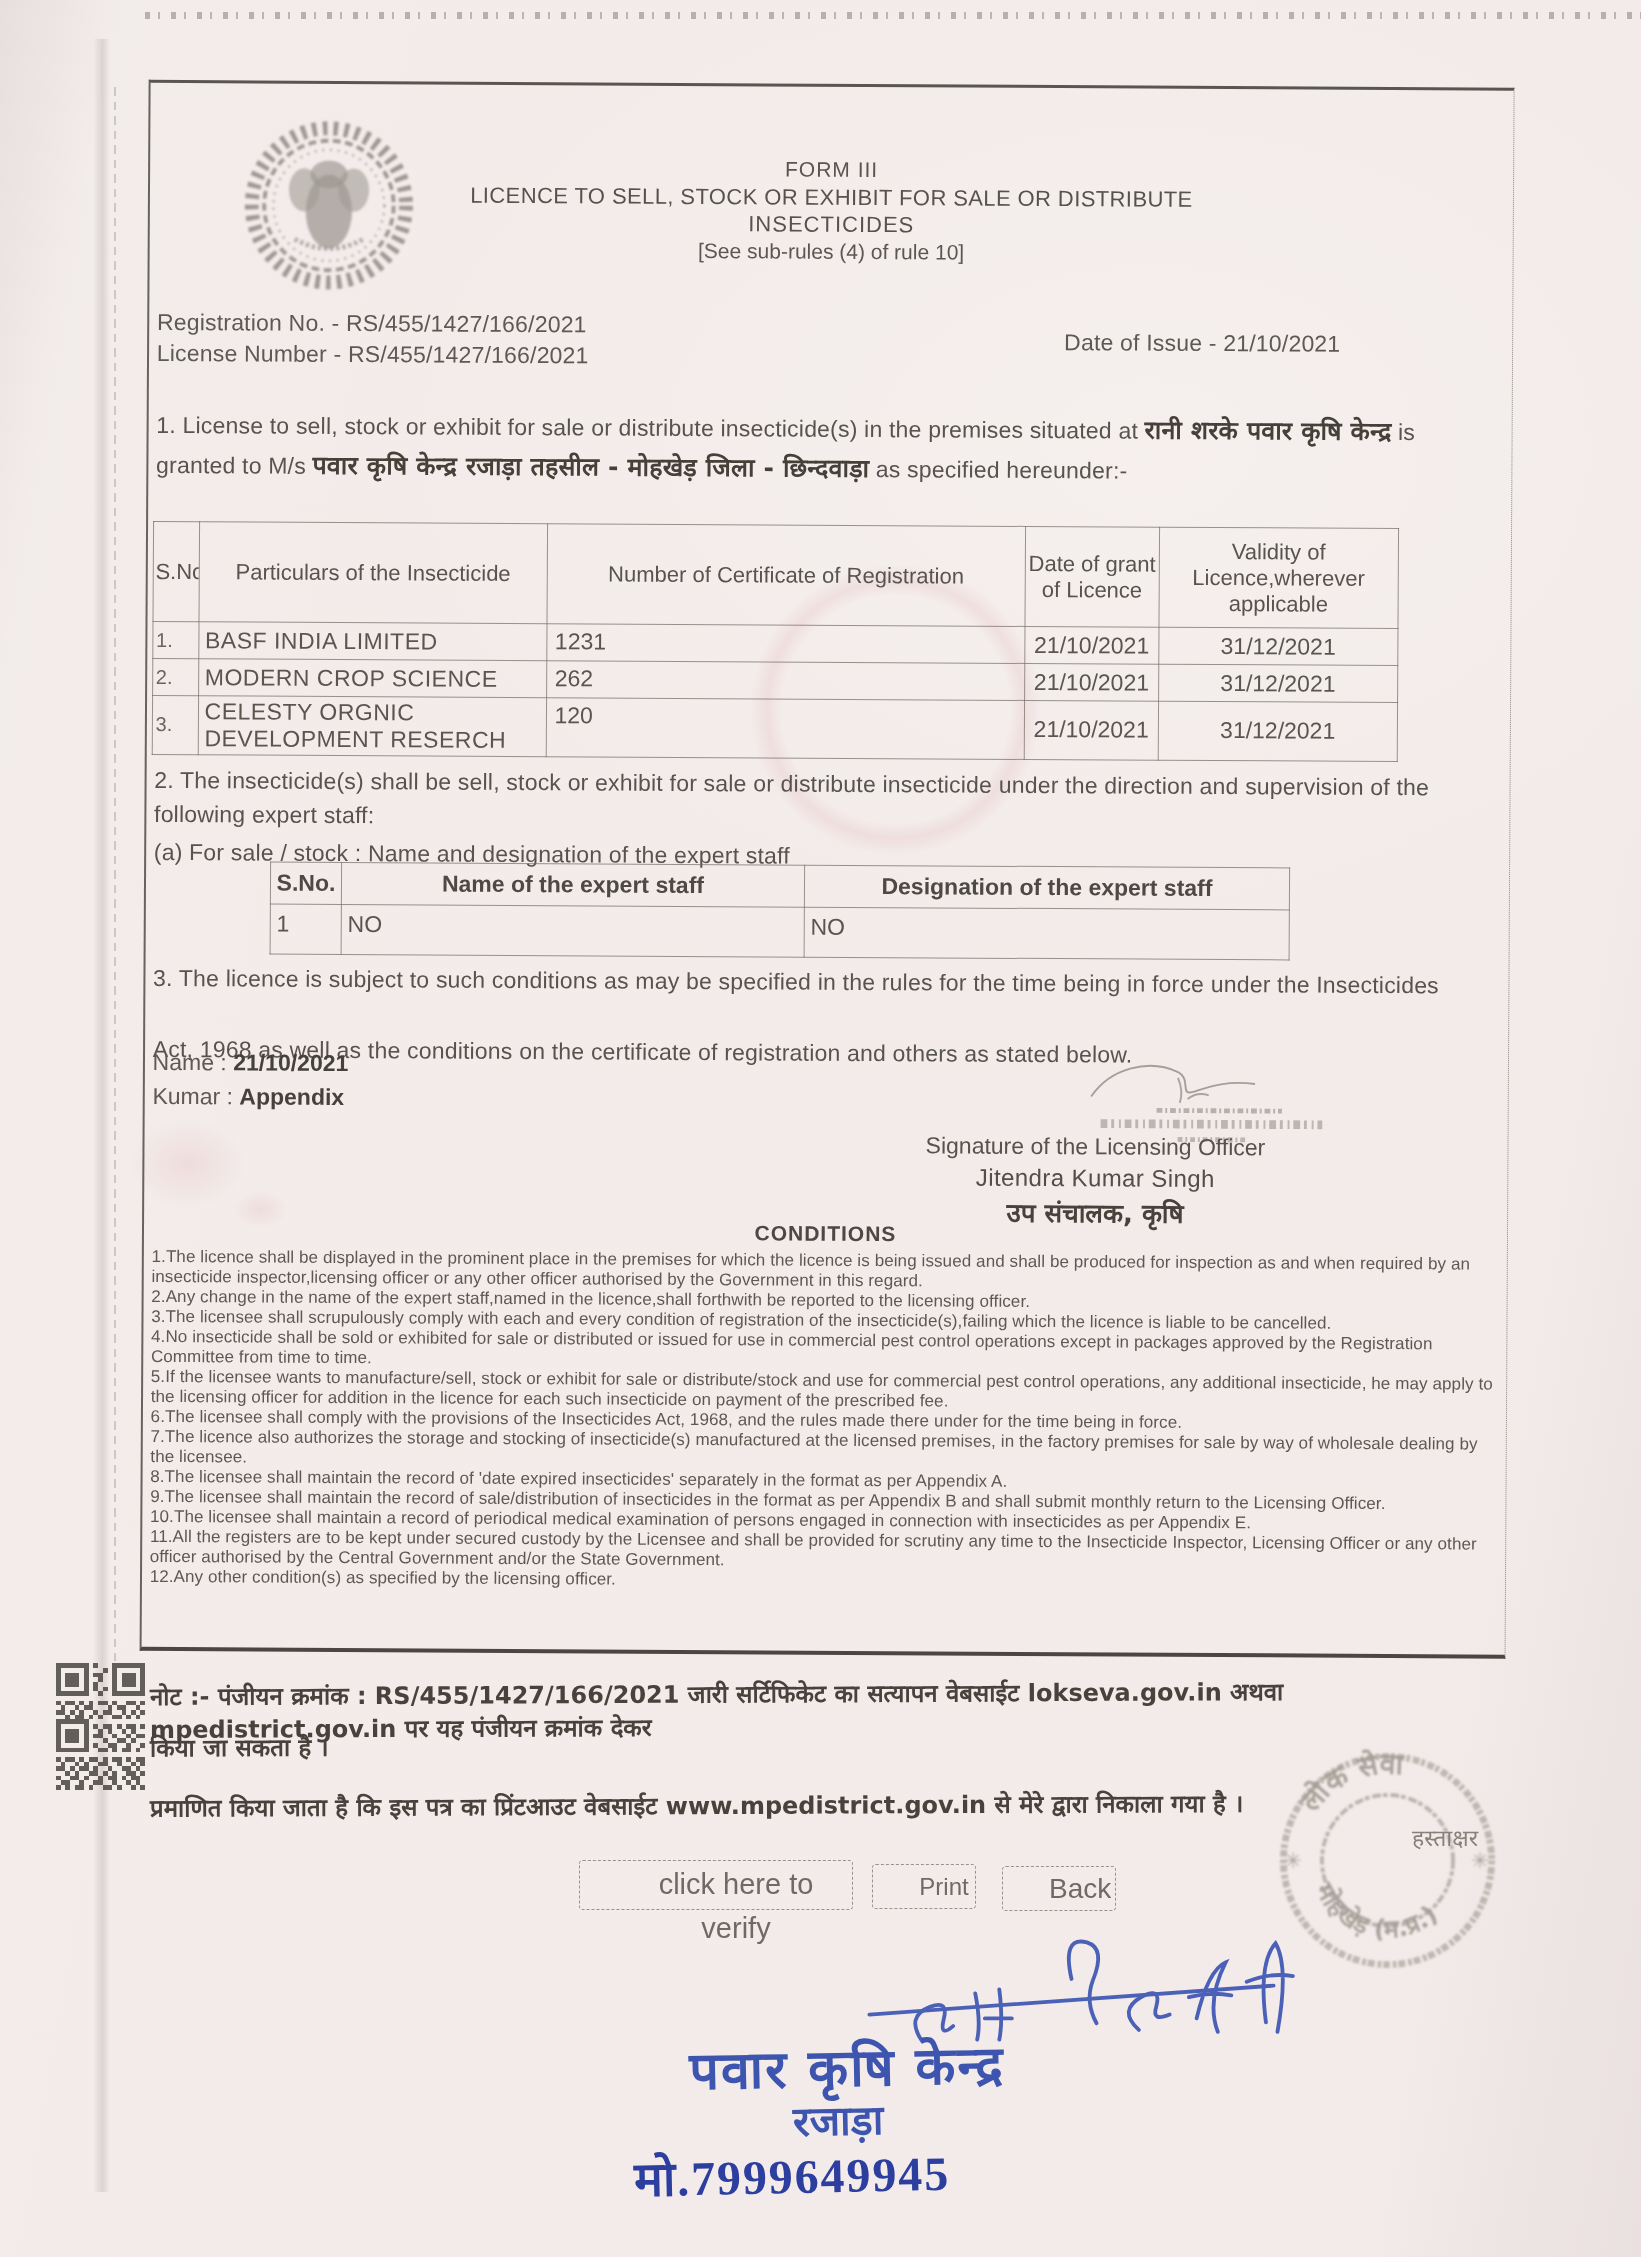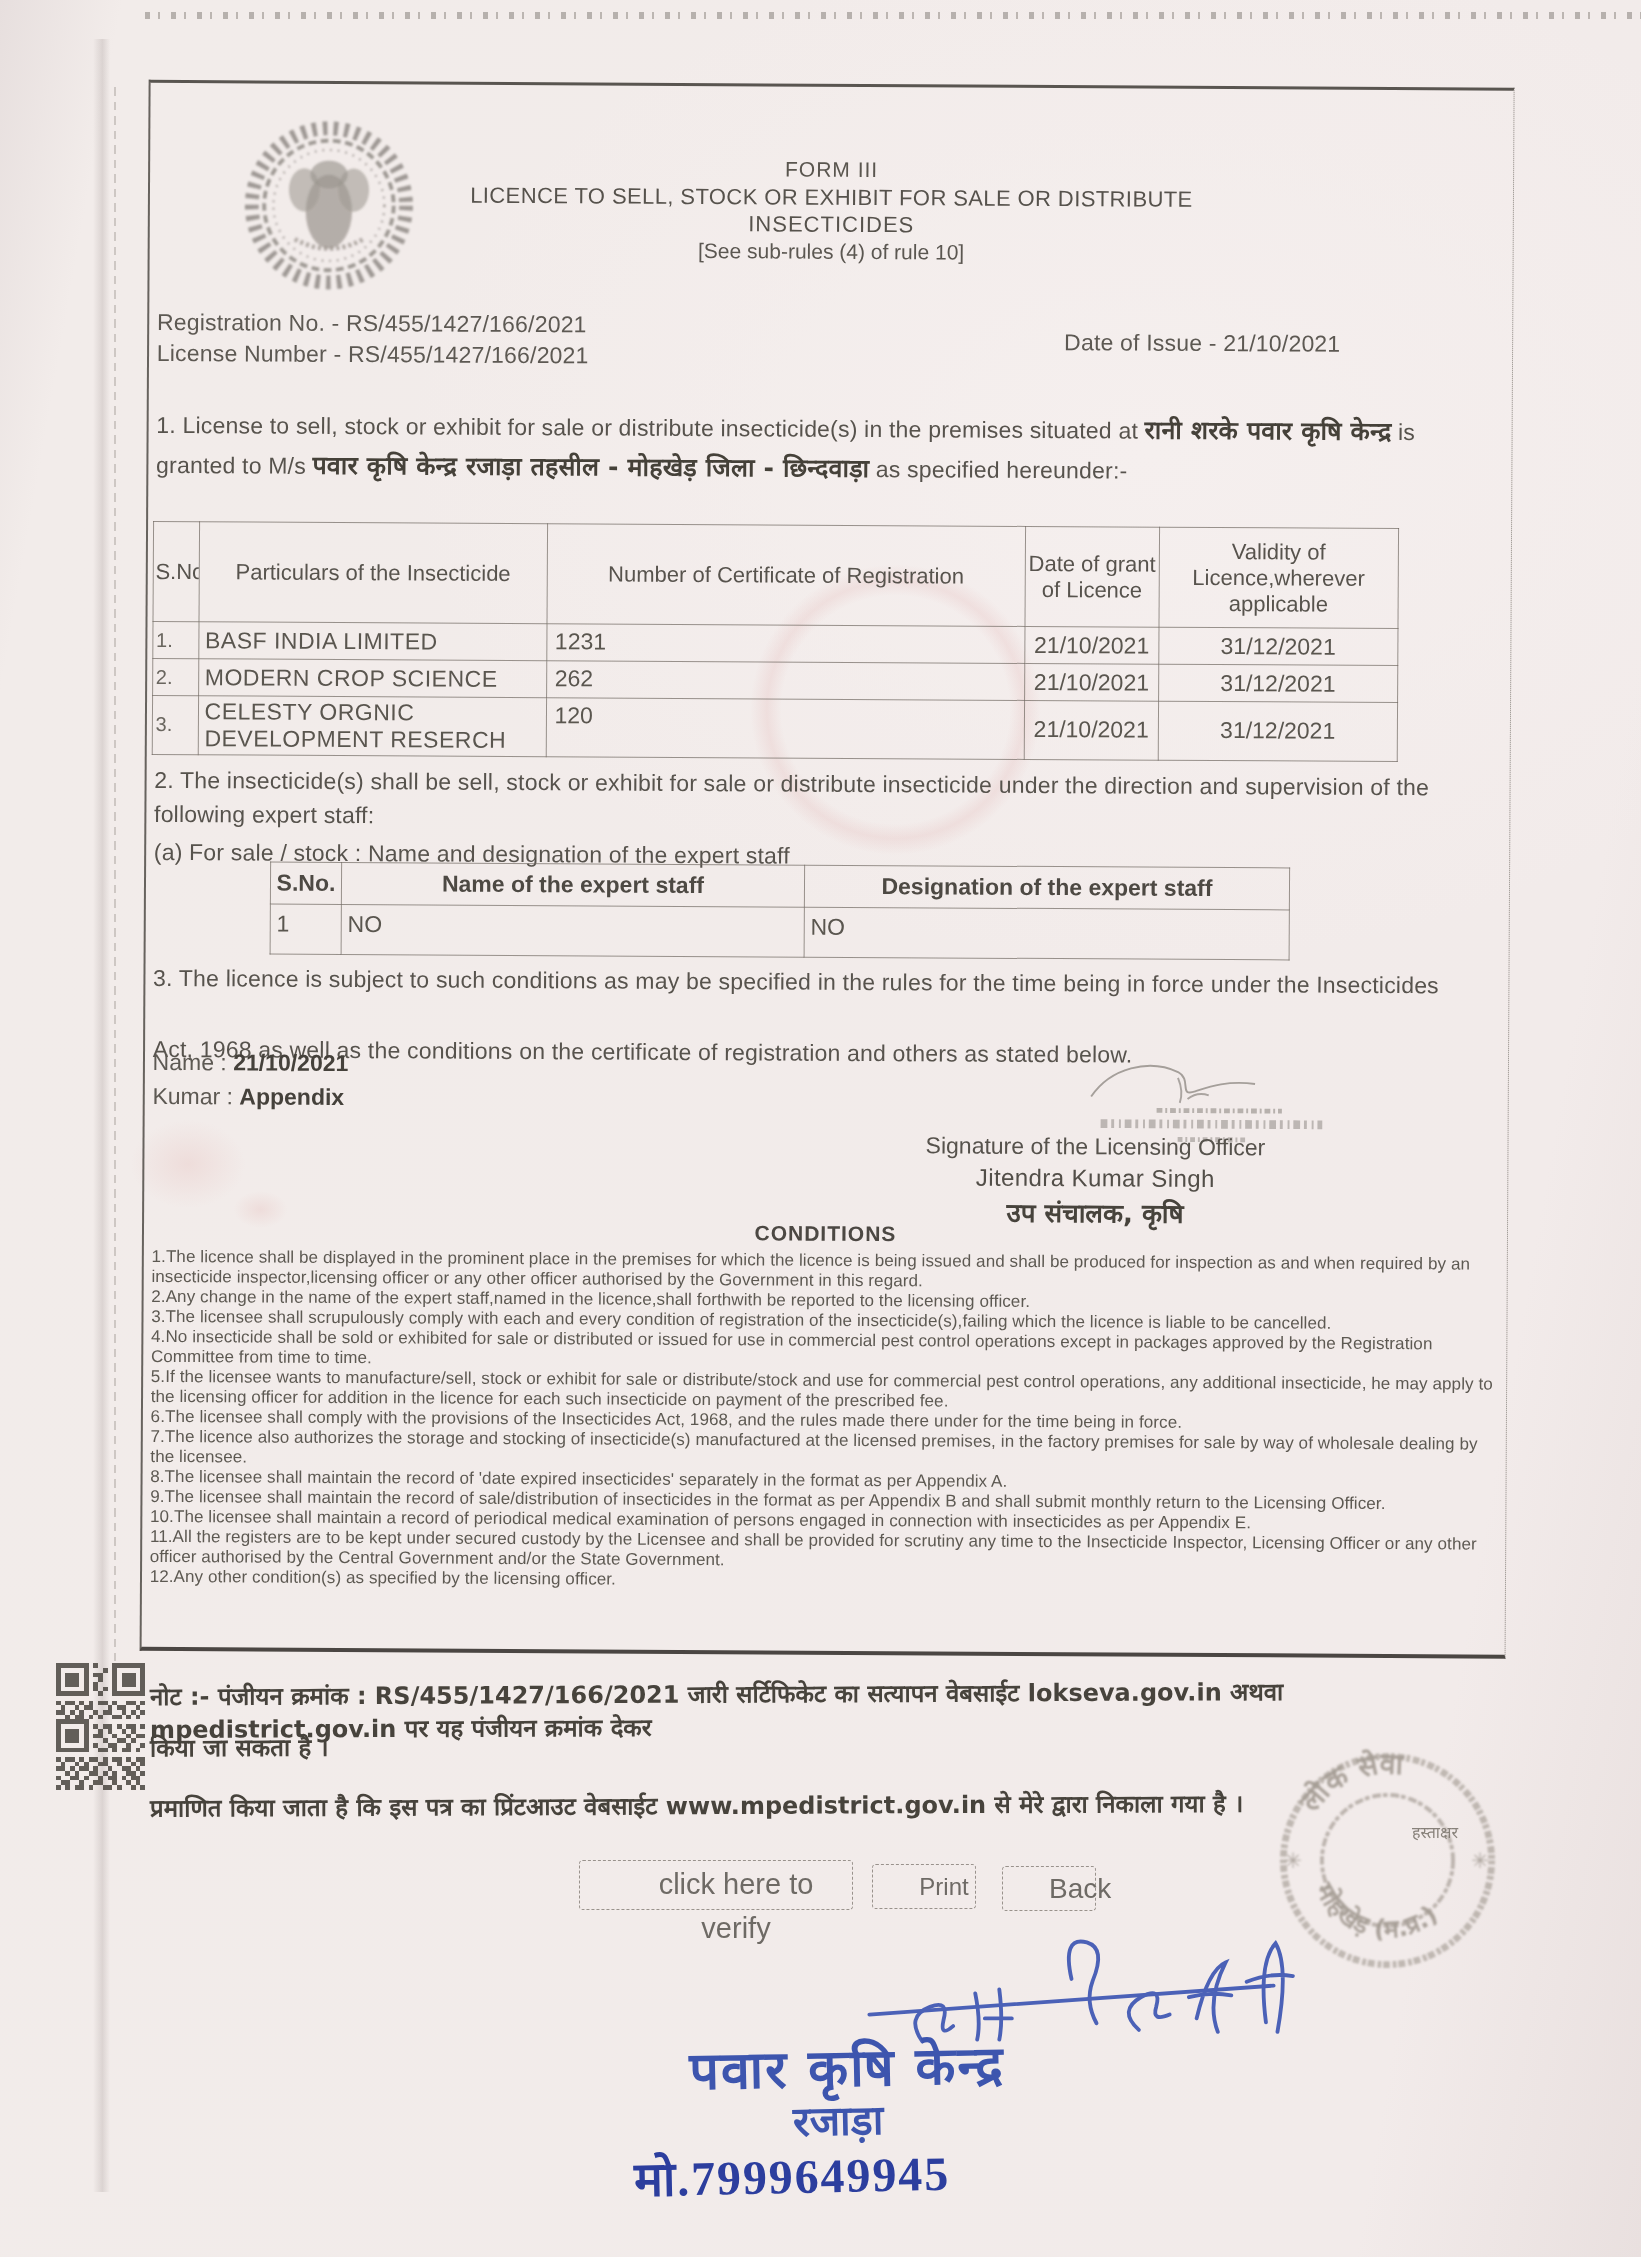--- a/index.html
+++ b/index.html
@@ -83,28 +83,28 @@
 
   
   .note-hi{font-family:"DejaVu Sans",sans-serif;font-weight:700;font-size:24px;color:#47433c;transform:rotate(-.25deg);}
   .btn{
     position:absolute;box-sizing:border-box;text-align:center;
     border:1.9px dashed rgba(130,124,117,.8);border-radius:3.9px;
     color:#6e6a65;background:transparent;font-family:"Liberation Sans","DejaVu Sans",sans-serif;padding-left:46px;
   }
   .btn-verify{left:579px;top:1860px;width:274px;height:50px;font-size:29px;line-height:44px;}
   .btn-print{left:872px;top:1864px;width:104px;height:45px;font-size:24px;line-height:40px;}
-  .btn-back{left:1002px;top:1866px;width:94px;height:45px;font-size:28px;line-height:40px;}
+  .btn-back{left:1002px;top:1866px;width:114px;height:45px;font-size:28px;line-height:40px;}
 
   .stamp-blue{font-family:"DejaVu Sans",sans-serif;font-weight:700;color:#3d55ae;text-align:center;transform:rotate(-1.2deg);}
   .stamp-l1{left:538px;top:2030px;width:618px;font-size:52px;letter-spacing:1.9px;}
   .stamp-l2{left:529px;top:2091px;width:618px;font-size:41px;}
   .stamp-l3{left:483px;top:2142px;width:618px;font-size:48px;font-family:"Liberation Serif","DejaVu Serif",serif;color:#2c3e9e;letter-spacing:1.9px;}
 
-  .hastakshar{left:1412px;top:1821px;font-family:Liberation Mono, monospace;font-size:16px;color:#7c766e;opacity:.9;}
+  .hastakshar{left:1412px;top:1821px;font-family:Liberation Mono, monospace;font-size:23px;color:#7c766e;opacity:.9;}
   .round-stamp-svg{filter:blur(1px);opacity:.8;}
   .officer-scribble{opacity:.8;}
 </style>
 </head>
 <body>
 
 <div class="scan-top-band"></div>
 <div class="scan-left-shadow"></div>
 <div class="scan-left-line"></div>
 <div class="pink-smudge smudge1"></div>

